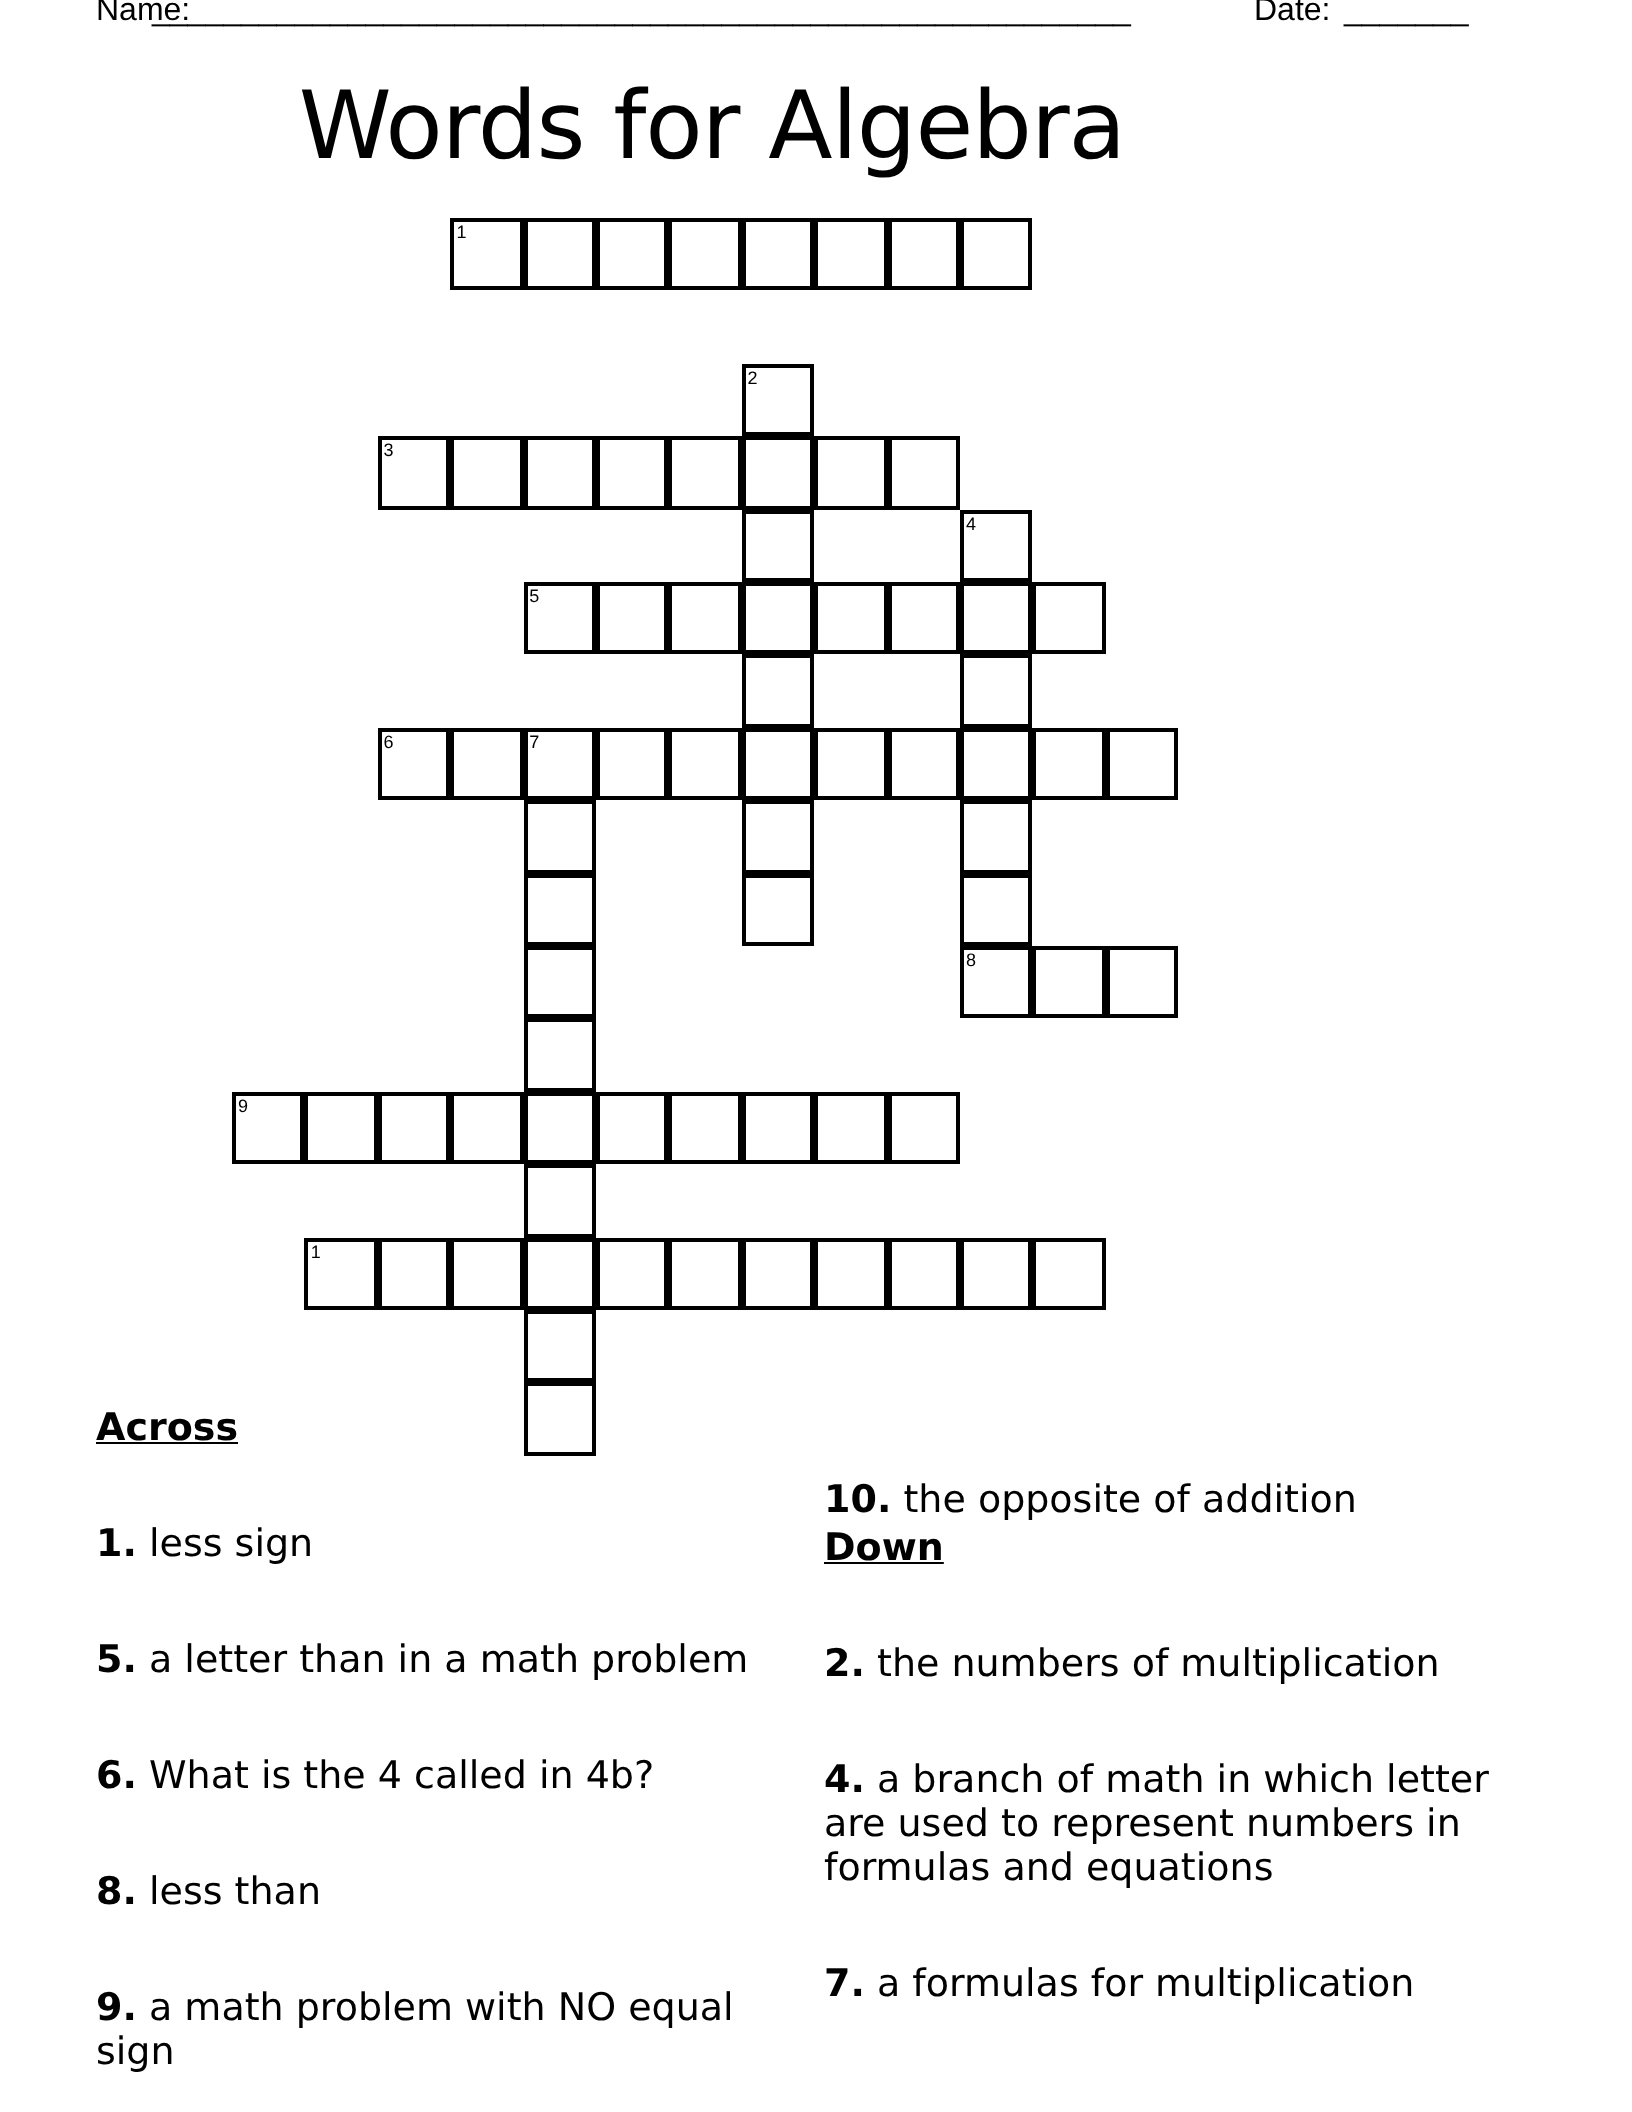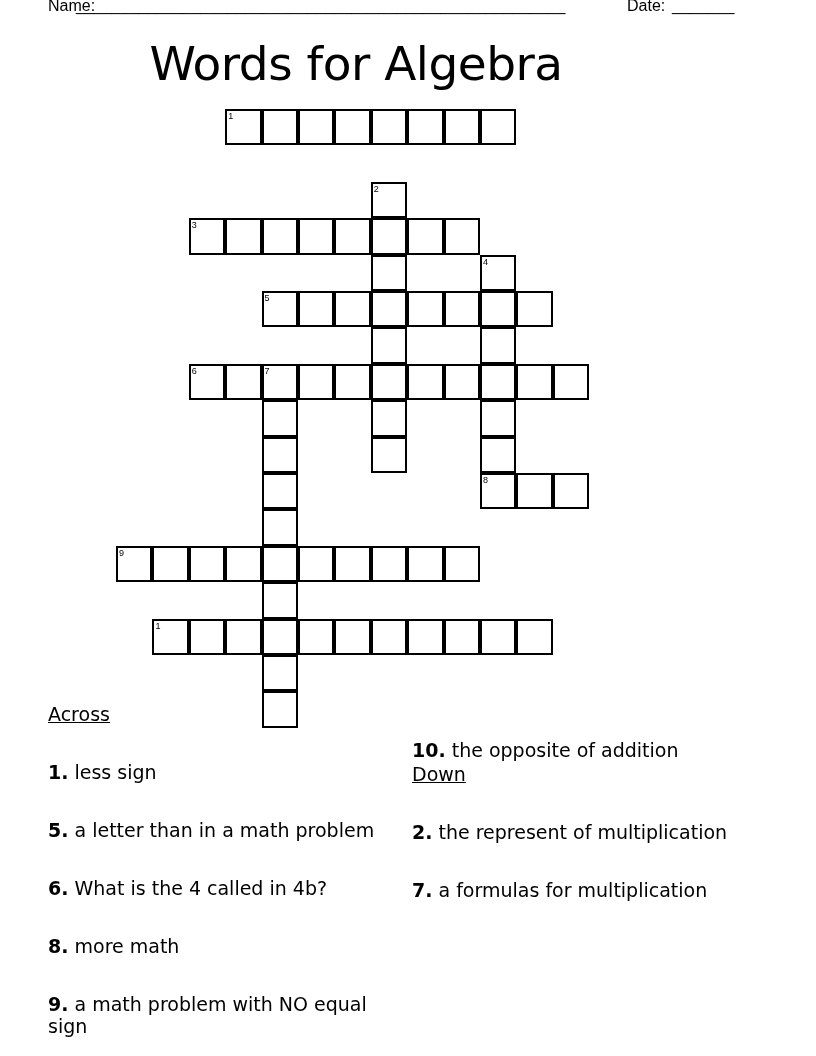--- a/index.html
+++ b/index.html
@@ -25,21 +25,21 @@
   .cell .num {
     position: absolute; left: 1px; top: 0px;
     font-family: "Liberation Sans", sans-serif; font-size: 9px; line-height: 10px; color: #000;
   }
   .clues {
     position: absolute; font-family: "DejaVu Sans", sans-serif; font-size: 19px;
     line-height: 22px; color: #000;
   }
   .clues-left { left: 48px; top: 703px; width: 330px; }
   .clues-right { left: 412px; top: 703px; width: 340px; }
-  .clue-heading { font-weight: normal; text-decoration: underline; margin-bottom: 5px; }
+  .clue-heading { font-weight: bold; text-decoration: underline; margin-bottom: 5px; }
   .clue { margin-bottom: 2px; margin-top: 36px; }
   .clue .cnum { font-weight: bold; }
 </style>
 </head>
 <body>
 
 <div class="header-line">
   <span class="name-label">Name:</span>
   <span class="name-line">_______________________________________________________</span>
   <span class="date-label">Date:</span>
@@ -144,22 +144,23 @@
     <div class="cell" style="left: 444.6px; top: 619.6px;"></div>
     <div class="cell" style="left: 481px; top: 619.6px;"></div>
     <div class="cell" style="left: 517.4px; top: 619.6px;"></div>
   </div>
 
 <div class="clues clues-left">
   <div class="clue-heading">Across</div>
   <div class="clue"><span class="cnum">1.</span> <span>less sign</span></div>
   <div class="clue"><span class="cnum">5.</span> <span>a letter than in a math problem</span></div>
   <div class="clue"><span class="cnum">6.</span> <span>What is the 4 called in 4b?</span></div>
-  <div class="clue"><span class="cnum">8.</span> <span>more math</span></div>
+  <div class="clue"><span class="cnum">8.</span> <span>less than</span></div>
   <div class="clue"><span class="cnum">9.</span> <span>a math problem with NO equal sign</span></div>
 </div>
 
 <div class="clues clues-right">
   <div class="clue"><span class="cnum">10.</span> <span>the opposite of addition</span></div>
   <div class="clue-heading">Down</div>
-  <div class="clue"><span class="cnum">2.</span> <span>the represent of multiplication</span></div>
+  <div class="clue"><span class="cnum">2.</span> <span>the numbers of multiplication</span></div>
+  <div class="clue"><span class="cnum">4.</span> <span>a branch of math in which letter are used to represent numbers in formulas and equations</span></div>
   <div class="clue"><span class="cnum">7.</span> <span>a formulas for multiplication</span></div>
 </div>
 
 </body></html>

